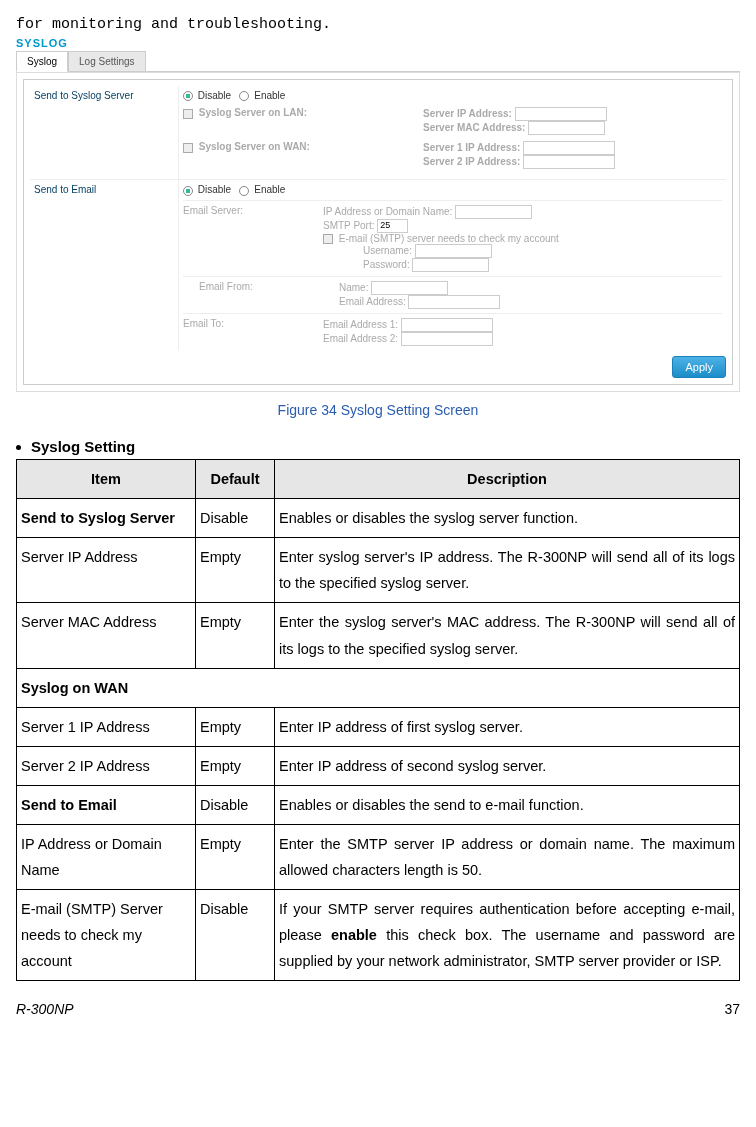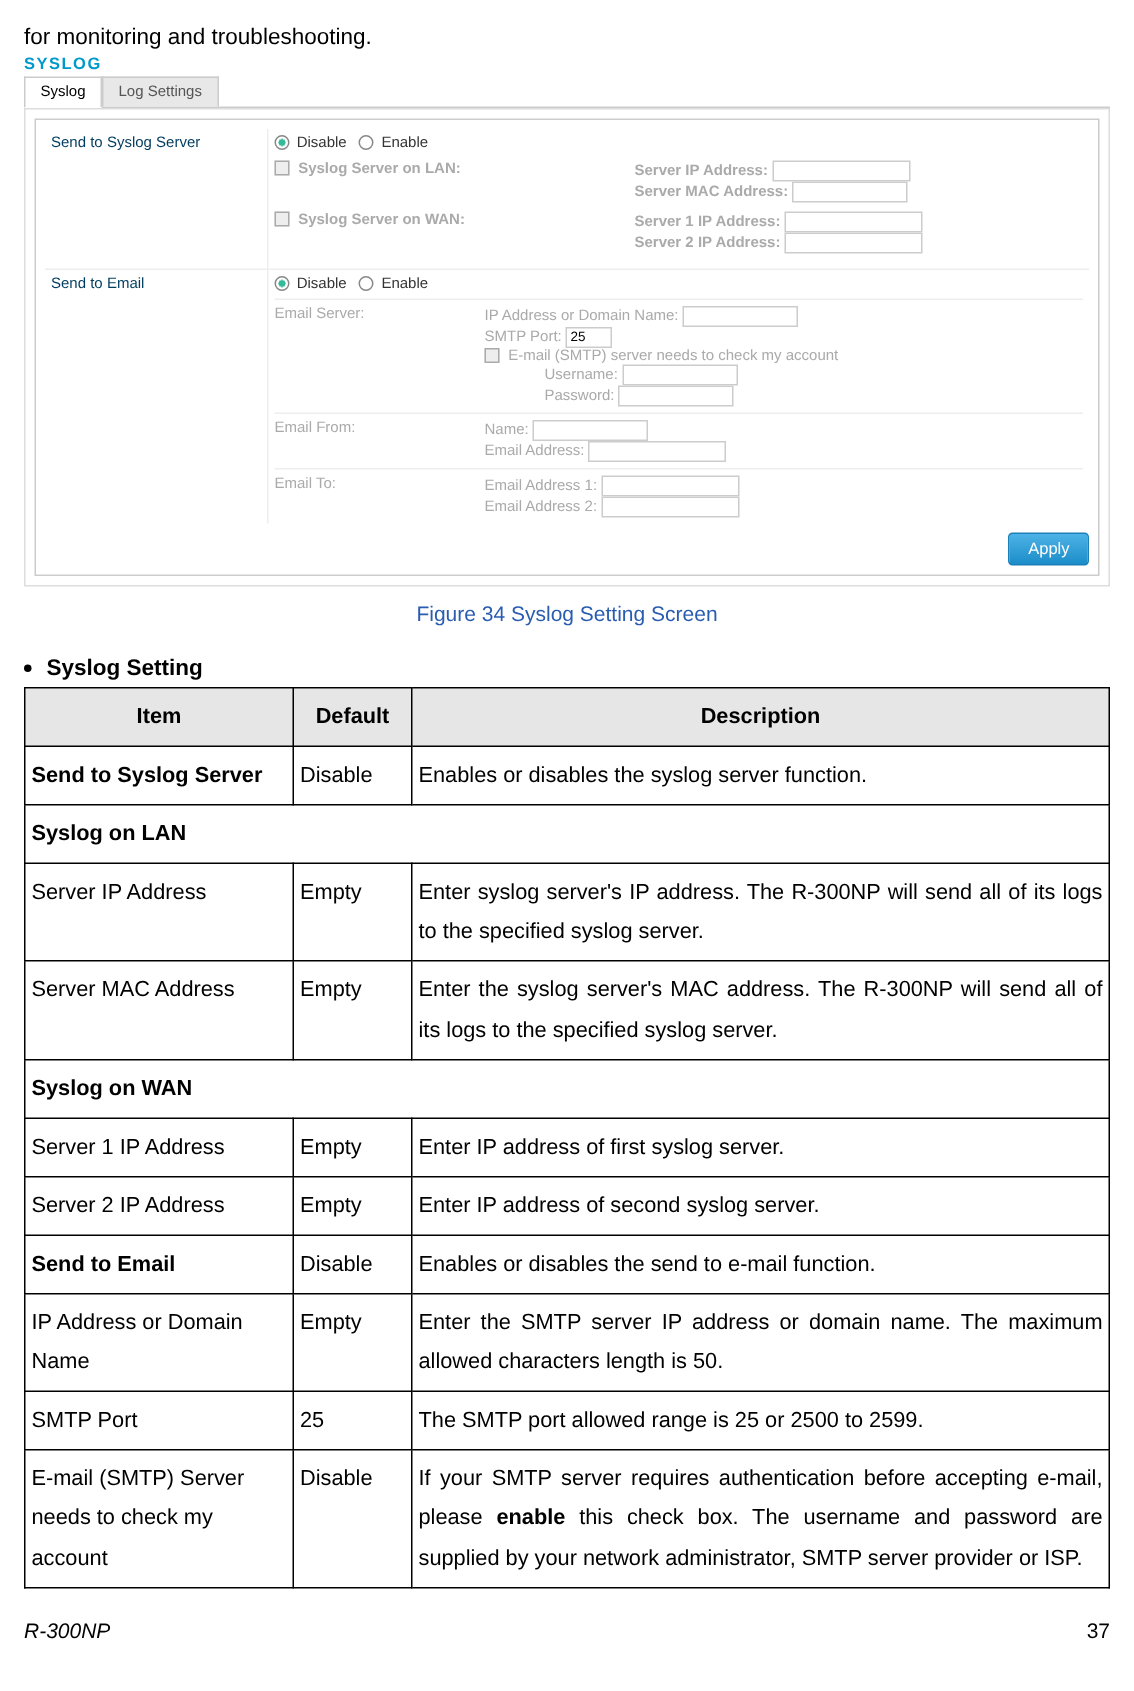--- a/index.html
+++ b/index.html
@@ -4,21 +4,21 @@
 <style>
   body {
     font-family: Arial, sans-serif;
     margin: 0;
     padding: 16px;
     font-size: 14px;
     color: #000;
     width: 756px;
     box-sizing: border-box;
   }
-  .intro-text { font-size: 15px; margin-bottom: 4px; }
+  .intro-text { font-size: 15px; margin-bottom: 4px; font-family: Liberation Mono, monospace; }
   .syslog-title { color: #0099cc; font-size: 11px; font-weight: bold; letter-spacing: 1px; margin-bottom: 2px; }
 
   .tabs { display:flex; font-size:10px; border-bottom:1px solid #ccc; }
   .tab { padding:4px 10px; border:1px solid #ccc; border-bottom:none; background:#e8e8e8; color:#555; margin-right:0; }
   .tab.active { background:#fff; color:#000; border-bottom:1px solid #fff; margin-bottom:-1px; }
 
   .panel { border:1px solid #ccc; margin-top:0; padding:6px; font-size:10px; color:#333; }
   .panel-outer { border:1px solid #ddd; padding:6px; margin-top:0; }
   .panel-table { width:100%; border-collapse:collapse; }
   .panel-table td { padding:4px; vertical-align:top; }
@@ -112,21 +112,21 @@
           <div style="width:140px;" class="muted">Email Server:</div>
           <div class="muted">
             <div><span>IP Address or Domain Name:</span> <span class="text-input md"></span></div>
             <div><span>SMTP Port:</span> <span class="text-input sm" style="text-align:left;font-size:9px;color:#000;padding:0 2px;">25</span></div>
             <div><span class="checkbox-sq"></span> <span>E-mail (SMTP) server needs to check my account</span></div>
             <div style="padding-left:40px;"><span>Username:</span> <span class="text-input md"></span></div>
             <div style="padding-left:40px;"><span>Password:</span> <span class="text-input md"></span></div>
           </div>
         </div>
         <div style="display:flex; border-top:1px solid #eee; margin-top:4px; padding-top:4px;">
-          <div style="width:140px;" class="muted">Email From:</div>
+          <div style="width:140px;margin-left:16px;" class="muted">Email From:</div>
           <div class="muted">
             <div><span>Name:</span> <span class="text-input md"></span></div>
             <div><span>Email Address:</span> <span class="text-input lg"></span></div>
           </div>
         </div>
         <div style="display:flex; border-top:1px solid #eee; margin-top:4px; padding-top:4px;">
           <div style="width:140px;" class="muted">Email To:</div>
           <div class="muted">
             <div><span>Email Address 1:</span> <span class="text-input lg"></span></div>
             <div><span>Email Address 2:</span> <span class="text-input lg"></span></div>
@@ -153,23 +153,20 @@
       <tr>
     <th>Item</th>
     <th>Default</th>
     <th>Description</th>
   </tr>
   <tr>
     <td><b>Send to Syslog Server</b></td>
     <td>Disable</td>
     <td>Enables or disables the syslog server function.</td>
   </tr>
-  <tr class="section">
-        <td colspan="3">Syslog on LAN</td>
-      </tr>
   <tr>
     <td>Server IP Address</td>
     <td>Empty</td>
     <td class="justify">Enter syslog server's IP address. The R-300NP will send all of its logs to the specified syslog server.</td>
   </tr>
   <tr>
     <td>Server MAC Address</td>
     <td>Empty</td>
     <td class="justify">Enter the syslog server's MAC address. The R-300NP will send all of its logs to the specified syslog server.</td>
   </tr>
@@ -190,25 +187,20 @@
     <td><b>Send to Email</b></td>
     <td>Disable</td>
     <td>Enables or disables the send to e-mail function.</td>
   </tr>
   <tr>
     <td>IP Address or Domain Name</td>
     <td>Empty</td>
     <td class="justify">Enter the SMTP server IP address or domain name. The maximum allowed characters length is 50.</td>
   </tr>
   <tr>
-    <td>SMTP Port</td>
-    <td>25</td>
-    <td>The SMTP port allowed range is 25 or 2500 to 2599.</td>
-  </tr>
-  <tr>
     <td>E-mail (SMTP) Server needs to check my account</td>
     <td>Disable</td>
     <td class="justify"><span>If your SMTP server requires authentication before accepting e-mail, please </span><b>enable</b><span> this check box. The username and password are supplied by your network administrator, SMTP server provider or ISP.</span></td>
   </tr>
 </tbody>
   </table>
 
 <div class="footer">
   <span>R-300NP</span>
   <span style="font-style:normal;">37</span>

